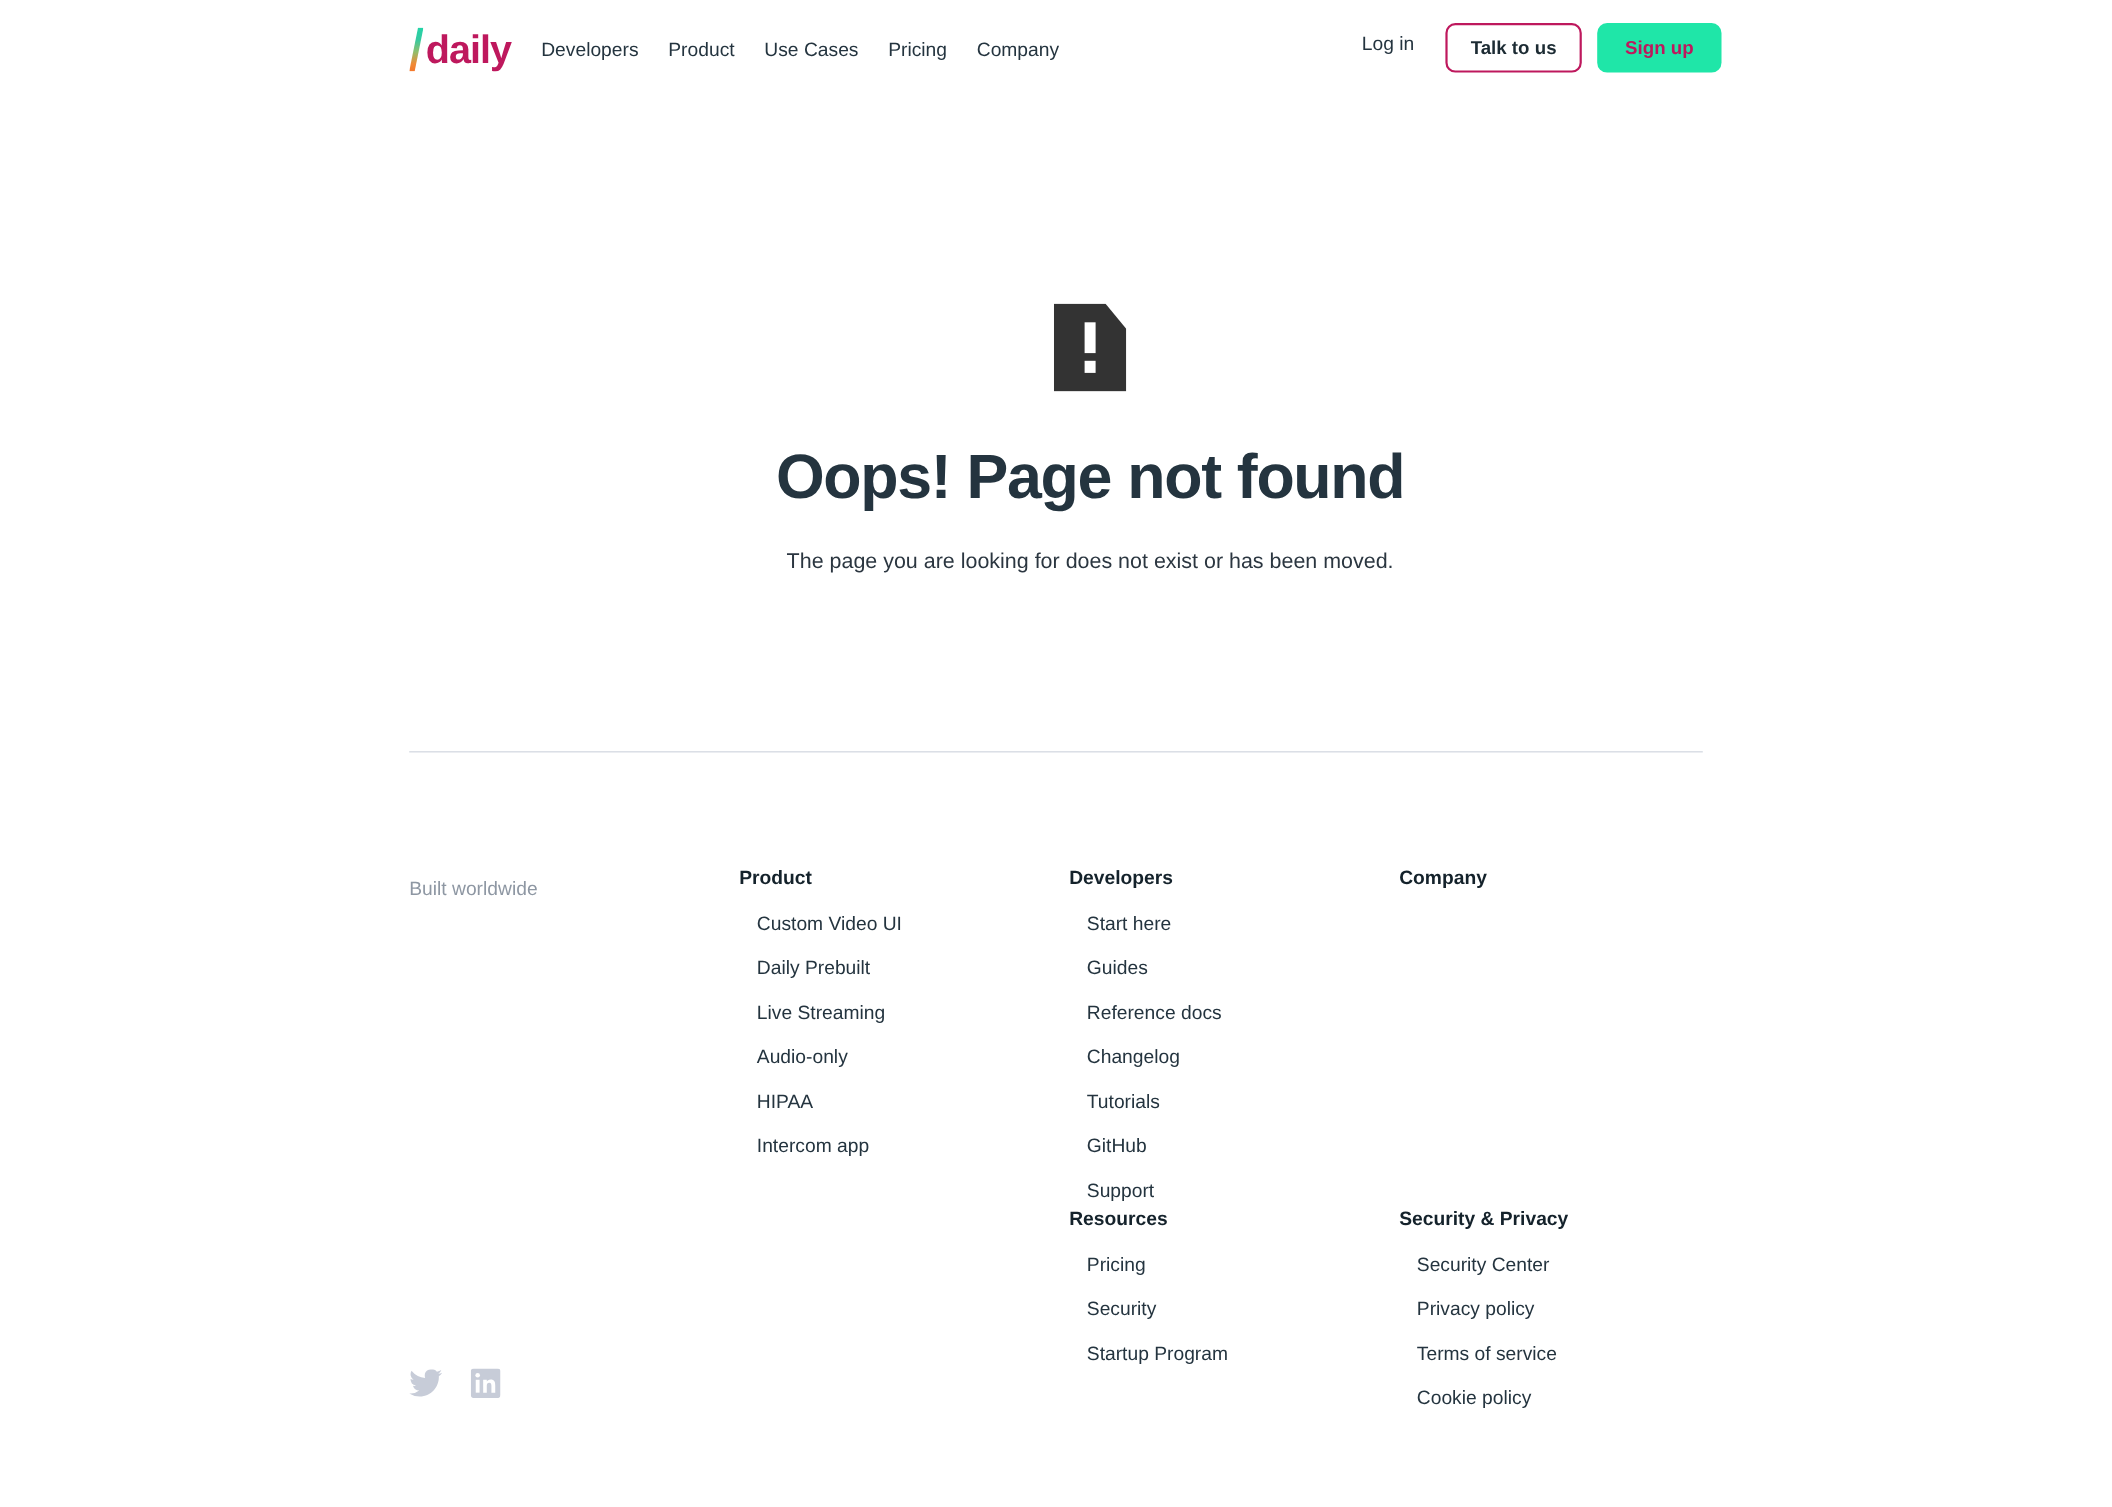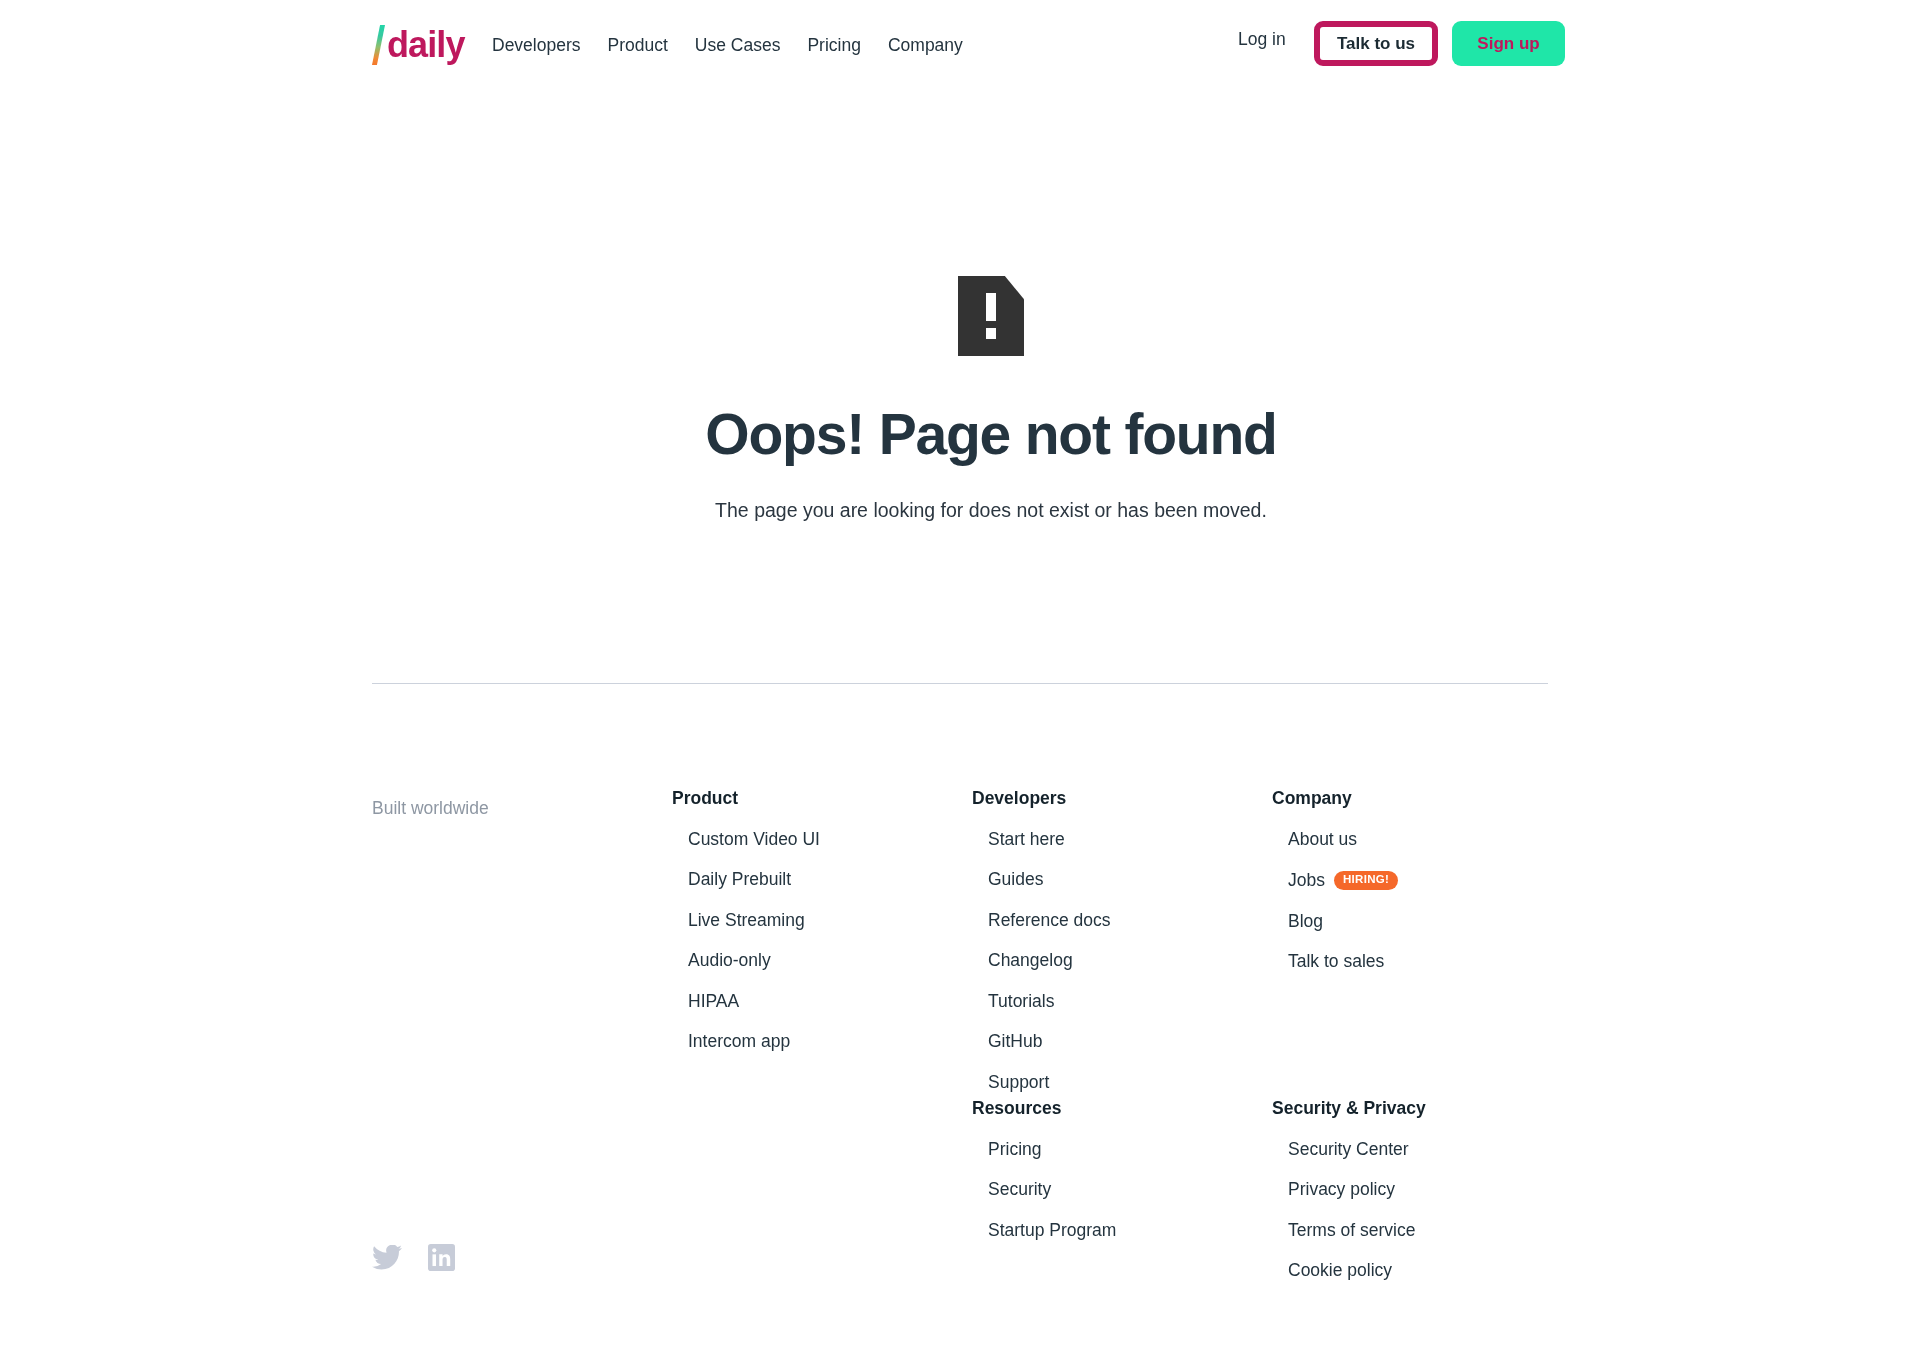--- a/index.html
+++ b/index.html
@@ -94,21 +94,21 @@
     text-decoration: none;
     white-space: nowrap;
   }
 
   .btn-outline {
     position: absolute;
     left: 1314px;
     top: 21px;
     width: 124px;
     height: 45px;
-    border: 6px solid #be185d;
+    border: 2px solid #be185d;
     border-radius: 9px;
     background: #ffffff;
     font-family: "Liberation Sans", sans-serif;
     font-size: 17px;
     font-weight: 700;
     color: #1c2b33;
     cursor: pointer;
     display: flex;
     align-items: center;
     justify-content: center;
@@ -384,35 +384,20 @@
             <a class="fcol-link">GitHub</a>
           </li>
         <li>
             <a class="fcol-link">Support</a>
           </li>
       </ul>
     </div>
 
     <div class="fcol fcol-company">
       <div class="fcol-title">Company</div>
-      <ul class="fcol-list">
-        <li>
-            <a class="fcol-link">About us</a>
-          </li>
-        <li>
-          <a class="fcol-link">Jobs</a>
-          <span class="hiring-badge">HIRING!</span>
-        </li>
-        <li>
-            <a class="fcol-link">Blog</a>
-          </li>
-        <li>
-            <a class="fcol-link">Talk to sales</a>
-          </li>
-      </ul>
     </div>
 
     <div class="fcol fcol-resources">
       <div class="fcol-title">Resources</div>
       <ul class="fcol-list">
         <li>
             <a class="fcol-link">Pricing</a>
           </li>
         <li>
             <a class="fcol-link">Security</a>

